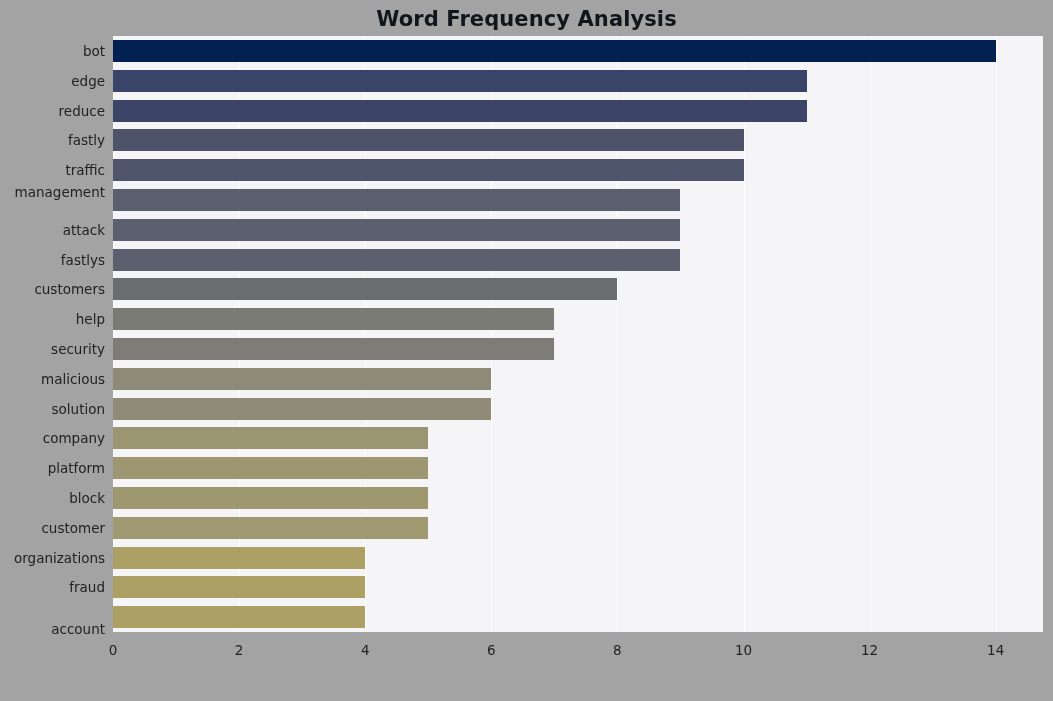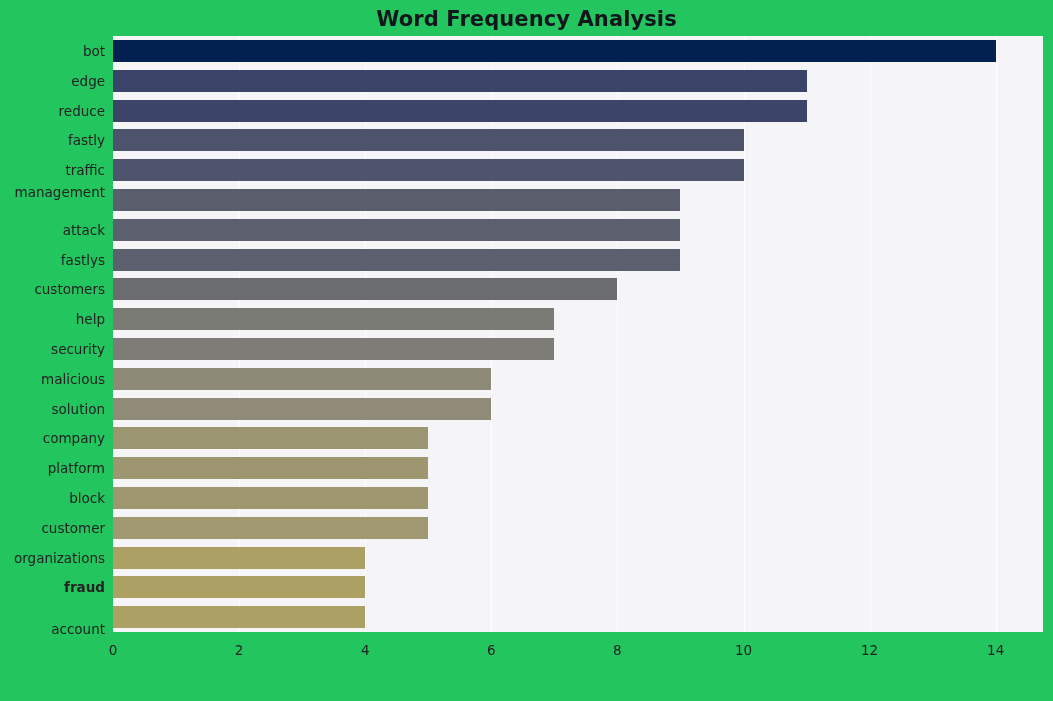--- a/index.html
+++ b/index.html
@@ -120,21 +120,21 @@
     width: 930px;
     text-align: center;
     font-size: 14px;
     color: #222222;
     line-height: 18px;
   }
 </style>
 </head>
 <body>
 
-<div id="figure" style="background: #22c55e;">
+<div id="figure" style="background: #a3a3a3;">
 
   <div id="chart-title" style="color: rgb(17, 21, 28);">Word Frequency Analysis</div>
 
   <div id="y-axis">
       <div class="y-tick-label" style="top: 6.9px; color: rgb(34, 34, 34);">bot</div>
       <div class="y-tick-label" style="top: 36.7px; color: rgb(34, 34, 34);">edge</div>
       <div class="y-tick-label" style="top: 66.5px; color: rgb(34, 34, 34);">reduce</div>
       <div class="y-tick-label" style="top: 96.3px; color: rgb(34, 34, 34);">fastly</div>
       <div class="y-tick-label" style="top: 126.1px; color: rgb(34, 34, 34);">traffic</div>
       <div class="y-tick-label" style="top: 148px; color: rgb(34, 34, 34);">management</div>
@@ -143,21 +143,21 @@
       <div class="y-tick-label" style="top: 245.3px; color: rgb(34, 34, 34);">customers</div>
       <div class="y-tick-label" style="top: 275.1px; color: rgb(34, 34, 34); text-align: right;">help</div>
       <div class="y-tick-label" style="top: 304.9px; color: rgb(34, 34, 34); padding-left: 48px;">security</div>
       <div class="y-tick-label" style="top: 334.7px; color: rgb(34, 34, 34);">malicious</div>
       <div class="y-tick-label" style="top: 364.5px; color: rgb(34, 34, 34);">solution</div>
       <div class="y-tick-label" style="top: 394.3px; color: rgb(34, 34, 34); padding-left: 20px;">company</div>
       <div class="y-tick-label" style="top: 424.1px; color: rgb(34, 34, 34);">platform</div>
       <div class="y-tick-label" style="top: 453.9px; color: rgb(34, 34, 34);">block</div>
       <div class="y-tick-label" style="top: 483.7px; color: rgb(34, 34, 34);">customer</div>
       <div class="y-tick-label" style="top: 513.5px; color: rgb(34, 34, 34);">organizations</div>
-      <div class="y-tick-label" style="top: 543.3px; color: rgb(34, 34, 34); font-weight: bold;">fraud</div>
+      <div class="y-tick-label" style="top: 543.3px; color: rgb(34, 34, 34);">fraud</div>
       <div class="y-tick-label" style="top: 585px; color: rgb(34, 34, 34);">account</div>
     </div>
 
   <div id="plot-area" style="background: rgb(245, 245, 247);">
     <div id="gridlines">
         <div class="gridline-v" style="left: 0px; background: rgb(253, 253, 254);"></div>
         <div class="gridline-v" style="left: 126.102px; background: rgb(253, 253, 254);"></div>
         <div class="gridline-v" style="left: 252.203px; background: rgb(253, 253, 254);"></div>
         <div class="gridline-v" style="left: 378.305px; background: rgb(253, 253, 254);"></div>
         <div class="gridline-v" style="left: 504.407px; background: rgb(253, 253, 254);"></div>

